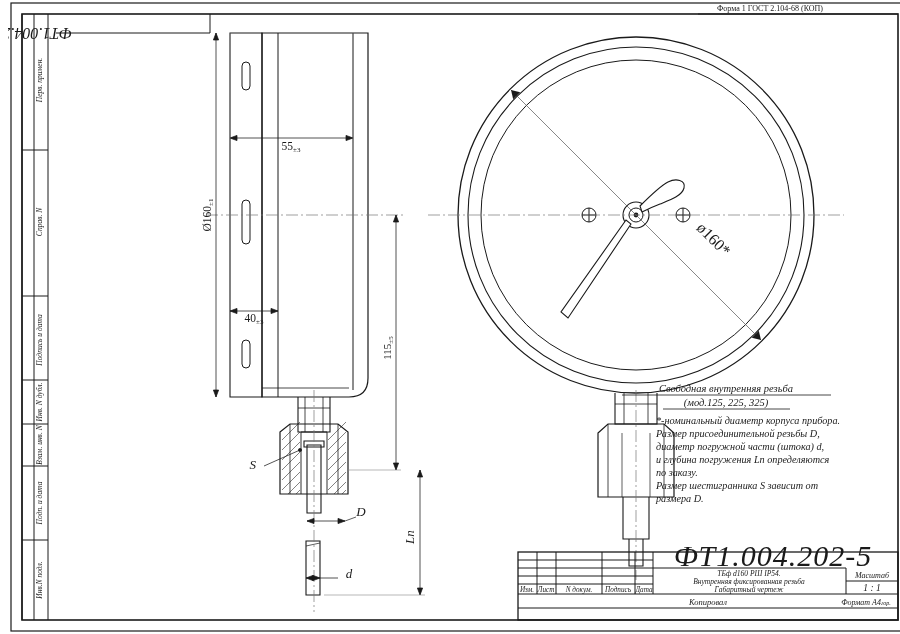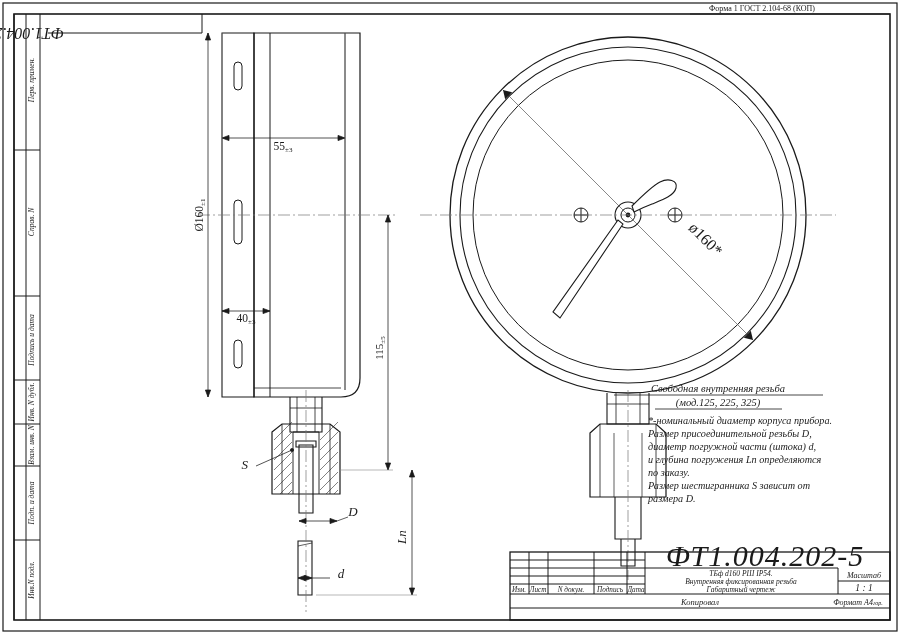--- a/index.html
+++ b/index.html
@@ -1,18 +1,18 @@
 <!DOCTYPE html>
 <html><head>
 <meta charset="utf-8">
 <style>
   html,body{margin:0;padding:0;background:#fff;}
   body{width:900px;height:634px;position:relative;overflow:hidden;
        font-family:"Liberation Serif",serif;color:#000;}
-  .sheet{position:absolute;left:0;top:0;width:753px;height:634px;}
+  .sheet{position:absolute;left:8px;top:0;width:753px;height:634px;}
   svg{display:block;}
   .t{font-family:"Liberation Serif",serif;fill:#1a1a1a;}
   .it{font-style:italic;}
 </style>
 </head>
 <body>
 
 <div class="sheet">
 <svg width="900" height="634" viewBox="0 0 900 634">
 

